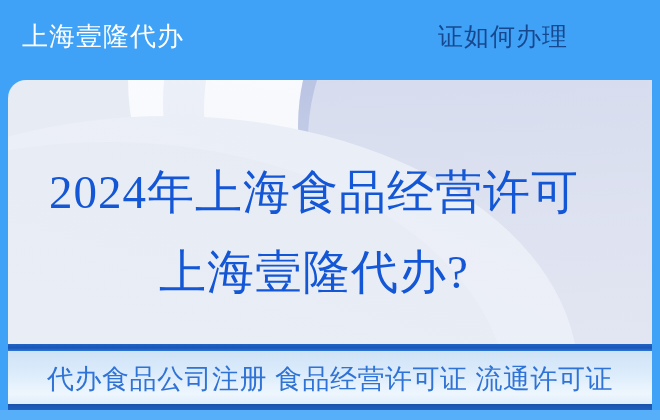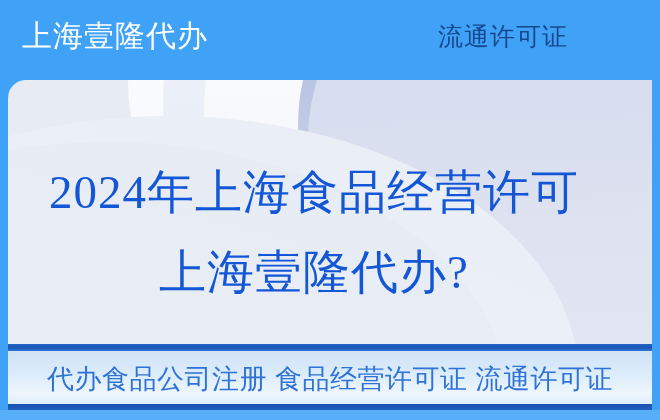--- a/index.html
+++ b/index.html
@@ -27,21 +27,21 @@
     width: 660px;
     height: 86px;
     background: #3fa2f7;
     z-index: 5;
   }
 
   .header-left-title {
     position: absolute;
     left: 22px;
     top: 20px;
-    font-size: 30px;
+    font-size: 26px;
     line-height: 32px;
     color: #ffffff;
     letter-spacing: 1px;
     white-space: nowrap;
     z-index: 30;
     font-weight: normal;
   }
 
   .header-right-title {
     position: absolute;
@@ -249,21 +249,21 @@
 
     <div class="headline">
       <div class="headline-line">2024年上海食品经营许可</div>
       <div class="headline-line">上海壹隆代办?</div>
     </div>
   </div>
 
   <div class="header-band"></div>
 
   <div class="header-left-title">上海壹隆代办</div>
-  <div class="header-right-title">流通许可证</div>
+  <div class="header-right-title">证如何办理</div>
 
   <div class="bottom-rule"></div>
   <div class="bottom-bar">
     <span class="bottom-bar-text">代办食品公司注册 食品经营许可证 流通许可证</span>
   </div>
   <div class="bottom-rule-2"></div>
   <div class="bottom-tail"></div>
 
 </div>
 

